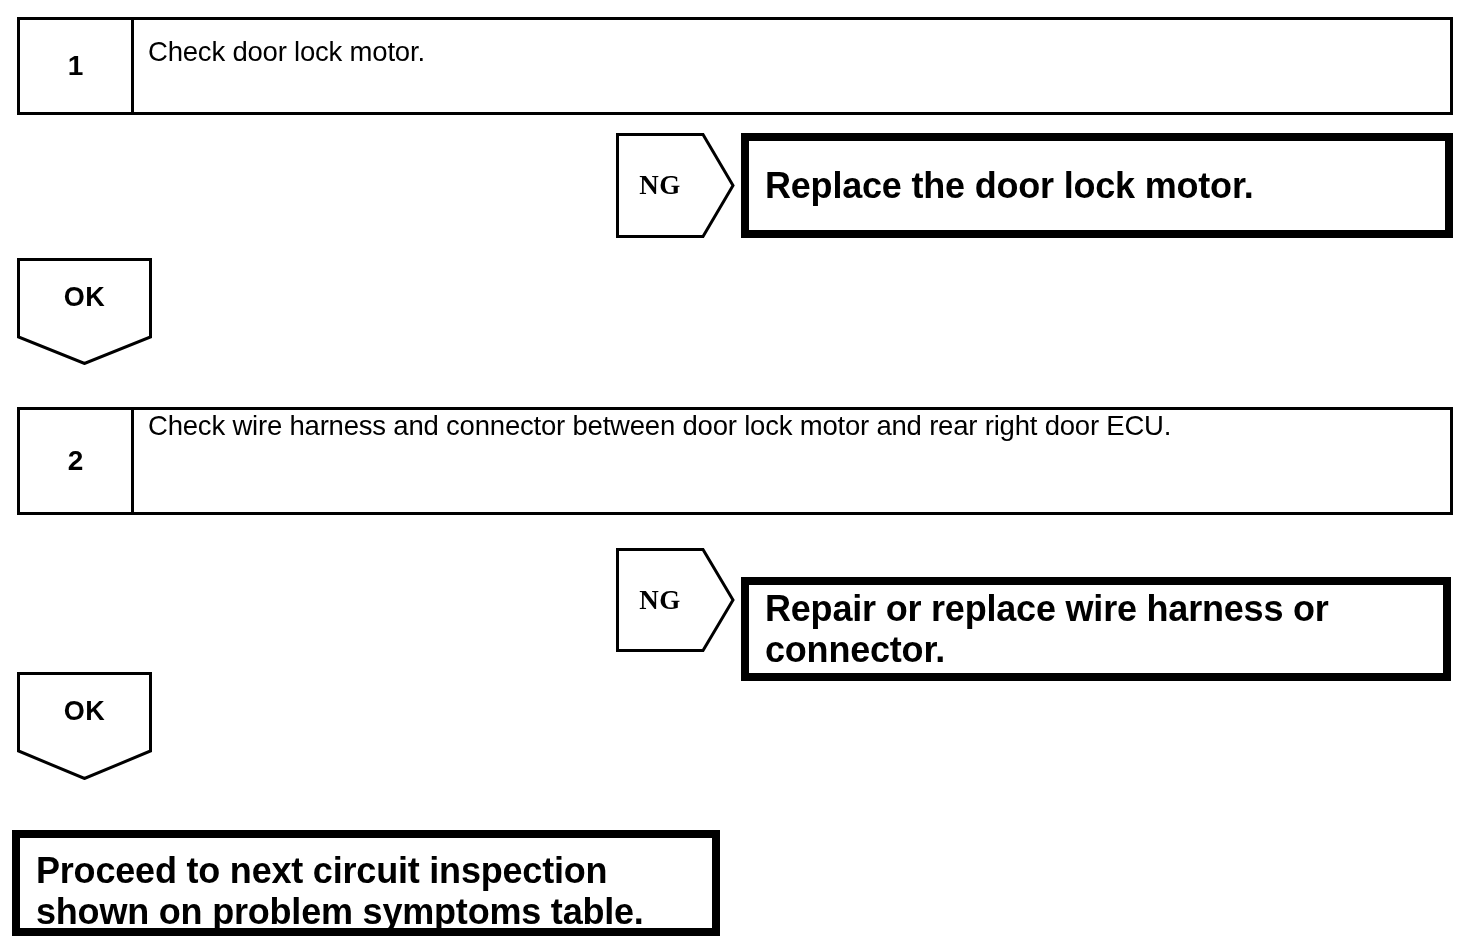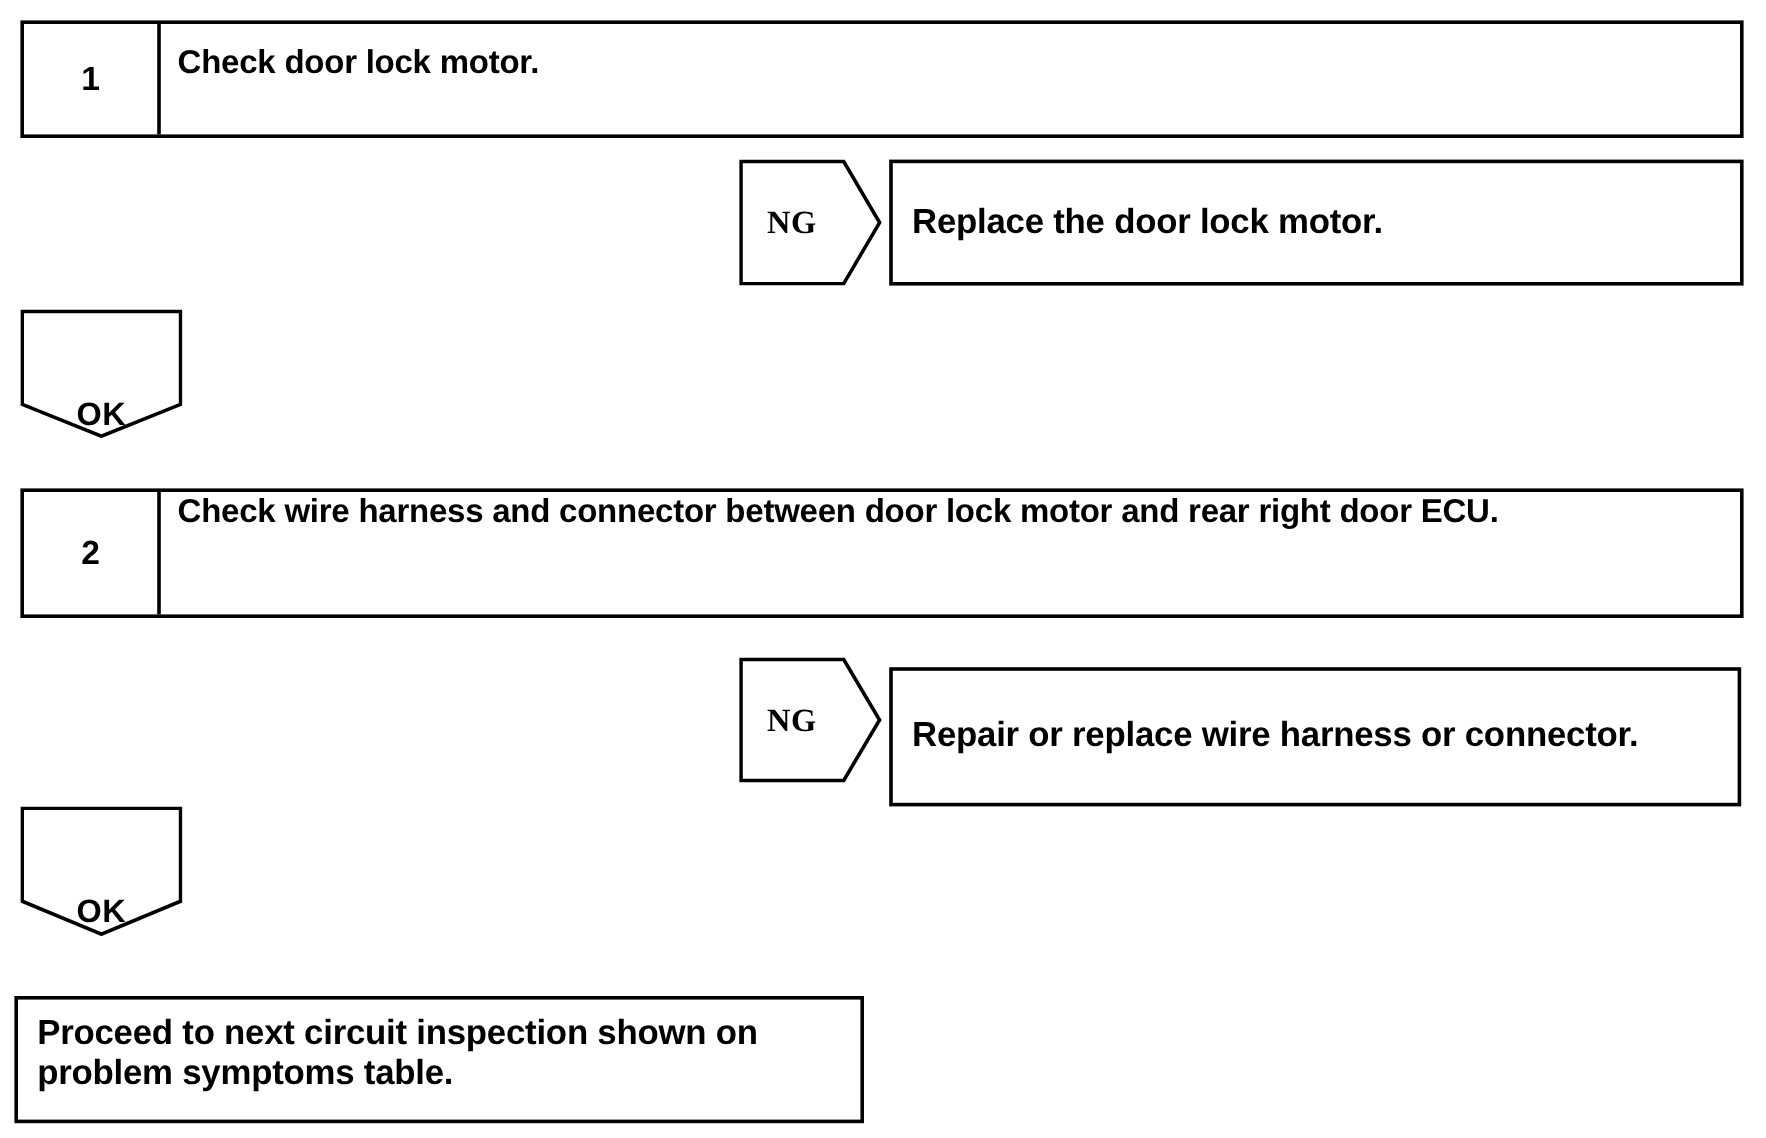--- a/index.html
+++ b/index.html
@@ -39,37 +39,37 @@
     justify-content: center;
     font-weight: bold;
     font-size: 28px;
     letter-spacing: 0px;
   }
   .step-text {
     flex: 1;
     display: flex;
     align-items: flex-start;
     padding: 16px 0 0 14px;
-    font-weight: bold;
+    font-weight: normal;
     font-size: 27.5px;
     line-height: 1.14;
     letter-spacing: -0.2px;
     white-space: pre-line;
   }
   .step-box.two-line .step-text { padding-top: 0; }
 
   
   .result-box {
-    border: 3px solid #000000;
+    border: 8px solid #000000;
     background: #ffffff;
     display: flex;
     align-items: center;
     padding-left: 16px;
     font-weight: bold;
-    font-size: 29px;
+    font-size: 36px;
     line-height: 1.14;
     letter-spacing: -0.2px;
     white-space: pre-line;
   }
   .result-box.top-text {
     align-items: flex-start;
     padding-top: 12px;
   }
 
   
@@ -100,21 +100,20 @@
     left: 0;
     top: 0;
     width: 100%;
     height: 78px;
     display: flex;
     align-items: center;
     justify-content: center;
     font-weight: bold;
     font-size: 27px;
     letter-spacing: 0.5px;
-    margin-top: 48px;
   }
 
   svg.shape { display: block; }
 </style>
 </head>
 <body>
 
 <div id="page">
 
   <div class="abs step-box" style="left:17px; top:17px; width:1436px; height:98px;">
@@ -145,21 +144,21 @@
     <div class="step-text">Check wire harness and connector between door lock motor and rear right door ECU.</div>
   </div>
 
   <div class="ng-arrow" style="left:616px; top:548px; width:119px; height:104px;">
     <svg class="shape" width="119" height="104" viewBox="0 0 119 104">
       <polygon points="1.5,1.5 87,1.5 117,52 87,102.5 1.5,102.5" fill="#ffffff" stroke="#000000" stroke-width="3" stroke-linejoin="miter"></polygon>
     </svg>
     <div class="ng-label">NG</div>
   </div>
 
-  <div class="abs result-box" style="left:741px; top:556px; width:710px; height:116px;">
+  <div class="abs result-box" style="left:741px; top:577px; width:710px; height:104px;">
     <span>Repair or replace wire harness or connector.</span>
   </div>
 
   <div class="ok-arrow" style="left:17px; top:672px; width:135px; height:108px;">
     <svg class="shape" width="135" height="108" viewBox="0 0 135 108">
       <polygon points="1.5,1.5 133.5,1.5 133.5,79 67.5,106.5 1.5,79" fill="#ffffff" stroke="#000000" stroke-width="3" stroke-linejoin="miter"></polygon>
     </svg>
     <div class="ok-label">OK</div>
   </div>
 

